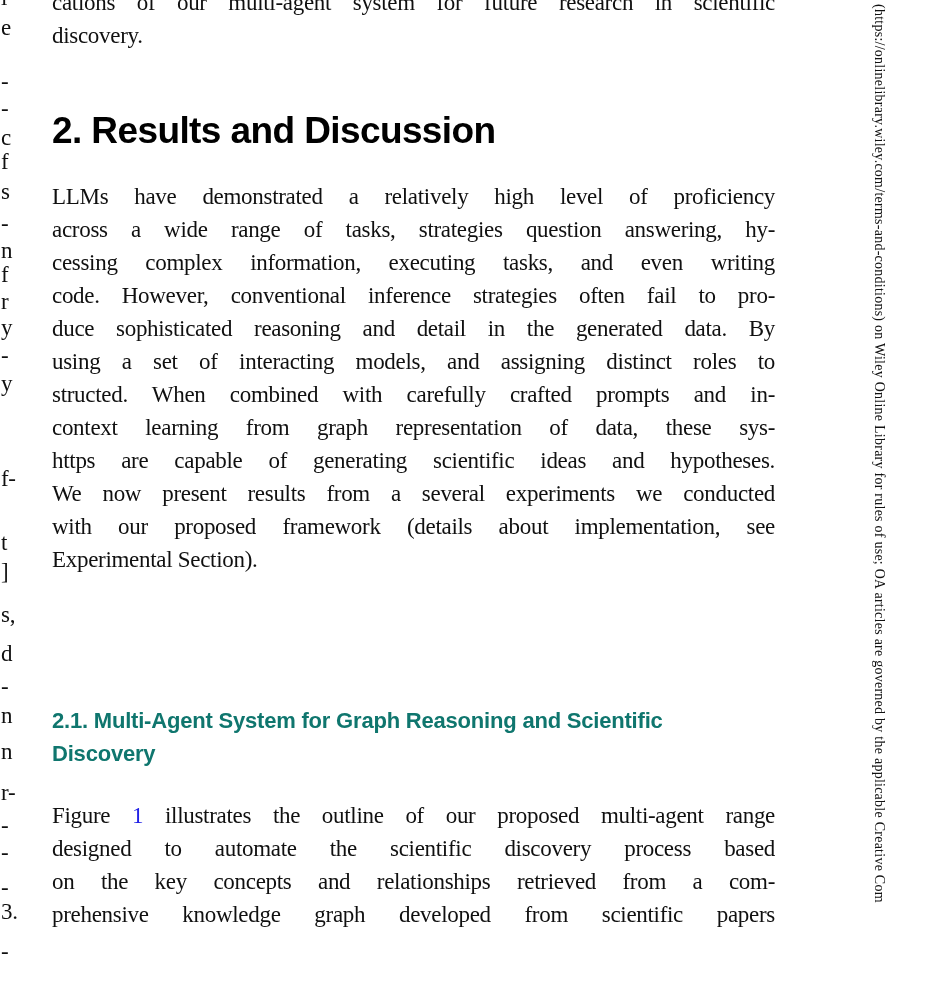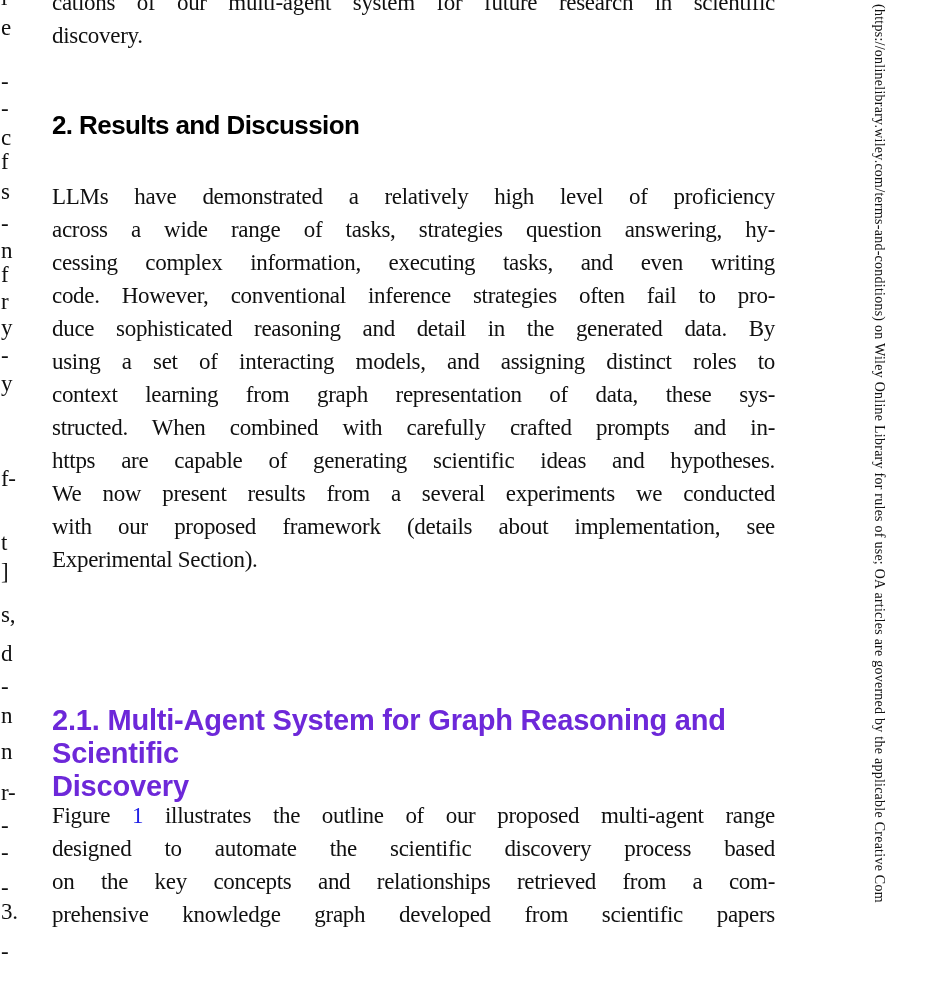--- a/index.html
+++ b/index.html
@@ -15,26 +15,26 @@
     letter-spacing:-0.3px;
     text-align:justify; text-align-last:justify; text-justify:inter-word;
     white-space:normal; overflow:visible;
   }
   .line.last { text-align-last:left; }
   .b { font-weight:normal; }
   .link { color:var(--link,#2222e6); cursor:pointer; }
   .h2 {
     position:absolute; left:52px; top:110px;
     font-family:"Liberation Sans", sans-serif; font-weight:700;
-    font-size:26px; letter-spacing:-0.6px; color:#000000;
+    font-size:37px; letter-spacing:-0.6px; color:#000000;
   }
   .h3 {
     position:absolute; left:52px; top:704px; width:723px;
     font-family:"Liberation Sans", sans-serif; font-weight:700;
-    font-size:29px; line-height:33px; letter-spacing:-0.2px; color:#6d28d9;
+    font-size:22px; line-height:33px; letter-spacing:-0.2px; color:#0f766e;
   }
   .sidebar {
     position:absolute; left:871px; top:4px; height:1004px;
     writing-mode:vertical-rl; text-orientation:mixed;
     font-family:"Liberation Serif", serif; font-size:14px;
     letter-spacing:0.25px; white-space:nowrap; color:#111111;
     overflow:hidden;
   }
   .lechar {
     position:absolute; left:1px;
@@ -84,22 +84,22 @@
 
   <div class="h2">2. Results and Discussion</div>
 
   <div class="col" style="top:180px;" id="body-para">
       <div class="line">LLMs have demonstrated a relatively high level of proficiency</div>
       <div class="line">across a wide range of tasks, strategies question answering, hy-</div>
       <div class="line">cessing complex information, executing tasks, and even writing</div>
       <div class="line">code. However, conventional inference strategies often fail to pro-</div>
       <div class="line">duce sophisticated reasoning and detail in the generated data. By</div>
       <div class="line">using a set of interacting models, and assigning distinct roles to</div>
+      <div class="line">structed. When combined with carefully crafted prompts and in-</div>
       <div class="line">context learning from graph representation of data, these sys-</div>
-      <div class="line">structed. When combined with carefully crafted prompts and in-</div>
       <div class="line">https are capable of generating scientific ideas and hypotheses.</div>
       <div class="line">We now present results from a several experiments we conducted</div>
       <div class="line">with our proposed framework (details about implementation, see</div>
       <div class="line last">Experimental Section).</div>
     </div>
 
   <div class="h3">
     <div>2.1. Multi-Agent System for Graph Reasoning and Scientific</div>
     <div>Discovery</div>
   </div>

